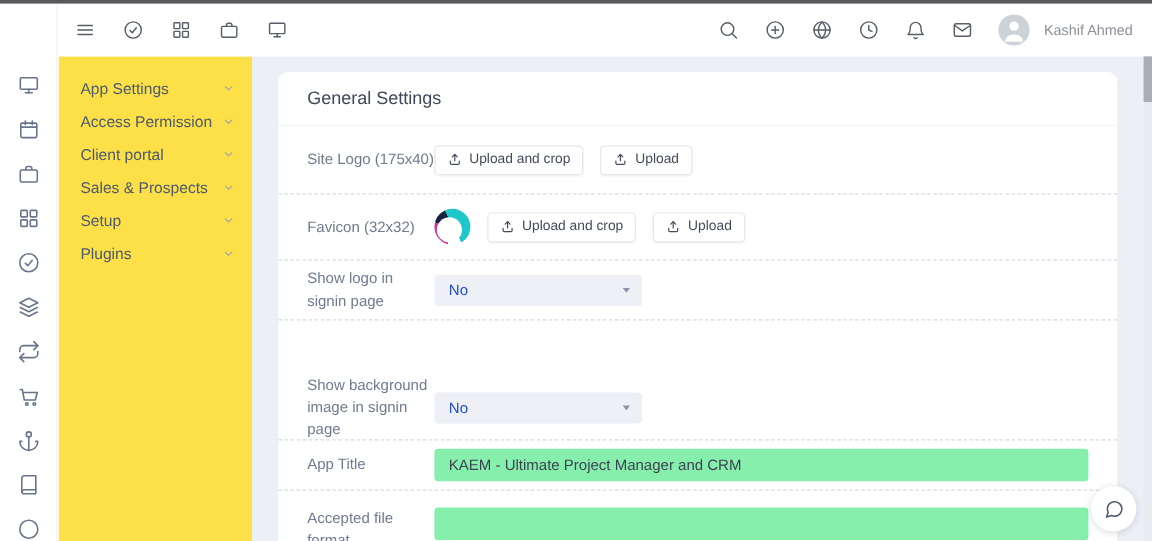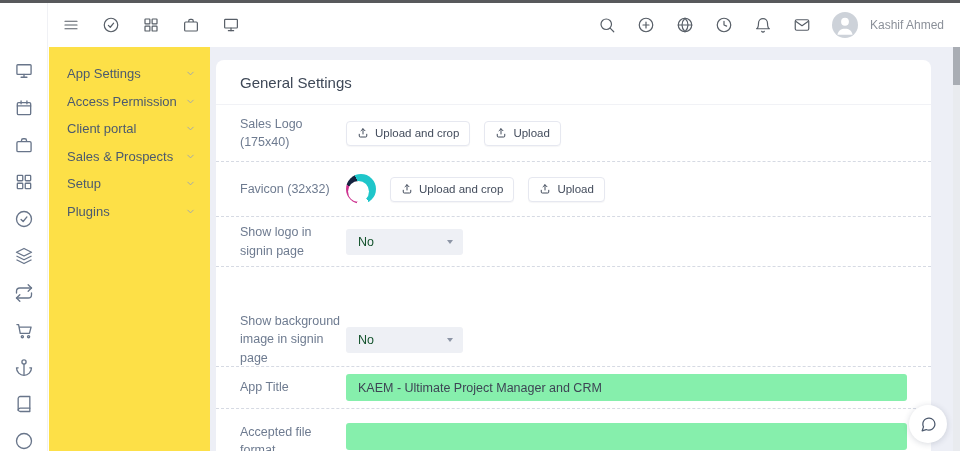--- a/index.html
+++ b/index.html
@@ -23,42 +23,42 @@
   .iconbar { position:absolute; top:47px; left:0; width:48px; bottom:0; background:#fff; border-right:1px solid #f0f1f5; display:flex; flex-direction:column; align-items:center; padding-top:14px; gap:17px; color:#68758a; z-index:15; }
   .iconbar .svg-i { width:20px; height:20px; cursor:pointer; }
 
   
   .sidebar { position:absolute; top:47px; left:49px; width:161px; bottom:0; background:#fde047; padding-top:13px; z-index:10; }
   .side-item { display:flex; align-items:center; height:27.5px; padding:0 14px 0 18px; font-size:13px; color:#4c5a6e; cursor:pointer; }
   .side-item .lbl { flex:1; }
   .side-chev { width:11px; height:11px; color:#9aa4b5; flex-shrink:0; }
 
   
-  .content { position:absolute; top:47px; left:210px; right:0; bottom:0; background:#edeff6; padding:13px 0 0 6px; }
+  .content { position:absolute; top:47px; left:210px; right:0; bottom:0; background:#edeff6; padding:13px 0 0 22px; }
   .card { background:#fff; border-radius:8px 8px 0 0; margin-right:29px; min-height:400px; overflow:hidden; }
   .card-head { height:45px; display:flex; align-items:center; padding:0 24px; font-size:15px; color:#3e4857; border-bottom:1px solid #f1f2f6; }
 
   .row { display:flex; padding:0 24px; border-bottom:1px dashed #d6dae3; align-items:center; }
   .rlabel { width:106px; flex-shrink:0; font-size:12.5px; color:#6e7b90; line-height:1.45; }
   .rcontent { flex:1; display:flex; align-items:center; gap:14px; }
   .h-logo { height:57px; } .h-fav { height:55px; } .h-sel1 { height:50px; }
   .h-sel2 { height:54px;margin-top:46px; } .h-thumb { height:68px; } .h-input { height:42px; }
   .h-partial { height:60px; border-bottom:none; align-items:flex-start; padding-top:14px; }
 
   .kaem { font-family:"Liberation Serif", serif; font-style:italic; font-weight:bold; font-size:27px; color:#222d60; letter-spacing:1px; width:122px; text-align:center; white-space:nowrap; }
   .logo-dot { display:inline-block; width:4px; height:4px; border-radius:50%; background:#e23c3c; margin-left:2px; vertical-align:2px; }
 
   .favicon { width:30px; height:30px; border-radius:50%; position:relative; flex-shrink:0;
     background:conic-gradient(from 0deg, #1fc6ca 0deg 150deg, #ffffff 150deg 195deg, #cd3390 195deg 285deg, #16233f 285deg 335deg, #1fc6ca 335deg 360deg); }
   .favicon::after { content:""; position:absolute; width:21px; height:21px; border-radius:50%; background:#fff; left:2px; top:7px; }
 
   .btn { display:inline-flex; align-items:center; gap:6px; height:25px; padding:0 10px; background:#fff; border:1px solid #e6e8f0; border-radius:4px; font-size:11.5px; color:#434c5c; cursor:pointer; box-shadow:0 1px 1px rgba(20,30,60,.04); white-space:nowrap; font-family:inherit; }
   .btn .svg-i { width:12px; height:12px; }
 
-  .select { width:117px; height:26px; background:#eef0f5; border-radius:3px; display:flex; align-items:center; padding:0 10px 0 12px; font-size:12.5px; color:#14532d; cursor:pointer; }
+  .select { width:173px; height:26px; background:#eef0f5; border-radius:3px; display:flex; align-items:center; padding:0 10px 0 12px; font-size:12.5px; color:#1d4ed8; cursor:pointer; }
   .caret { margin-left:auto; width:0; height:0; border-left:3.5px solid transparent; border-right:3.5px solid transparent; border-top:4.5px solid #8d95a6; }
 
   .thumb-img { width:73px; height:43px; background:#e3e7ee; position:relative; overflow:hidden; flex-shrink:0; }
   .thumb-img::before { content:""; position:absolute; left:0; top:0; width:28px; height:22px;
     background:repeating-conic-gradient(#ccd2de 0 25%, transparent 0 50%); background-size:6px 6px; opacity:.55; }
   .more-btn { width:27px; height:24px; background:#fff; border:1px solid #e9ebf1; border-radius:3px; font-size:10px; color:#99a0ae; display:flex; align-items:flex-start; justify-content:center; letter-spacing:1px; box-shadow:0 1px 2px rgba(20,30,60,.07); cursor:pointer; font-family:inherit; }
 
   .text-input { flex:1; height:27px; background:#86efac; border:none; border-radius:3px; padding:0 12px; font-size:12.5px; color:#3d4454; font-family:inherit; outline:none; }
 
   .svg-i { display:inline-flex; }
@@ -293,21 +293,21 @@
         </svg>
       </span>
   </div>
 </aside>
 
 <main class="content">
   <section class="card">
     <div class="card-head">General Settings</div>
 
     <div class="row h-logo">
-      <div class="rlabel">Sales Logo (175x40)</div>
+      <div class="rlabel">Site Logo (175x40)</div>
       <div class="rcontent">
         <button class="btn">
           <span class="svg-i">
               <svg viewBox="0 0 24 24" fill="none" stroke="currentColor" stroke-width="2" stroke-linecap="round" stroke-linejoin="round">
                 <polyline points="8 7.5 12 3.5 16 7.5"></polyline>
                 <line x1="12" y1="3.5" x2="12" y2="14"></line>
                 <path d="M4.5 14.5v3.5a2 2 0 0 0 2 2h11a2 2 0 0 0 2-2v-3.5"></path>
               </svg>
             </span>
           <span>Upload and crop</span>

